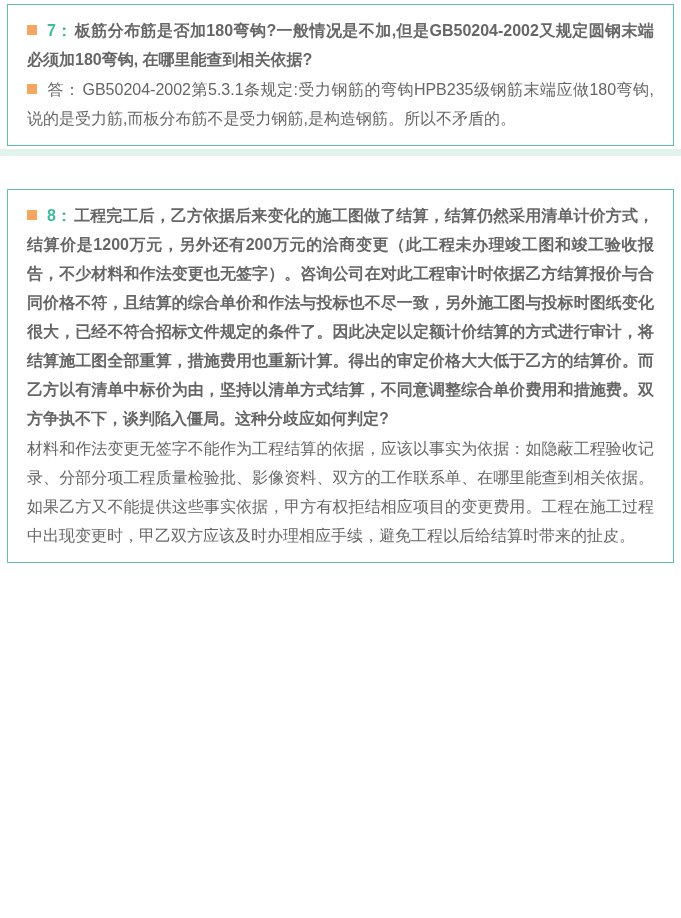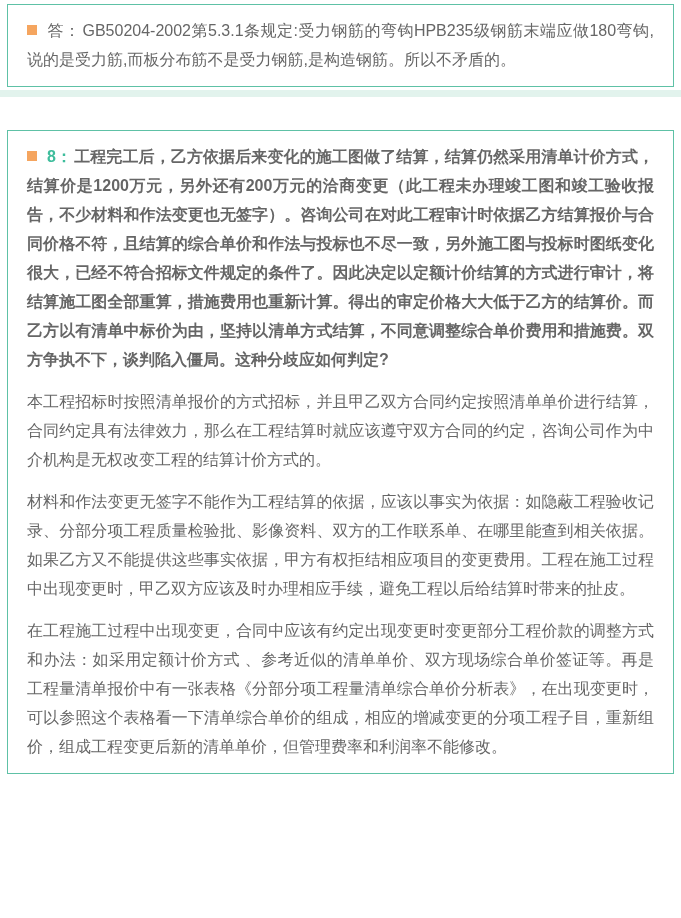--- a/index.html
+++ b/index.html
@@ -29,21 +29,21 @@
     height: 33px;
   }
   p.para {
     margin: 0;
     font-size: 16px;
     line-height: 29px;
     text-align: justify;
     color: #666666;
   }
   p.para + p.para {
-    margin-top: 13px;
+    margin-top: 1px;
   }
   .question {
     color: #4d4d4d;
     font-weight: bold;
   }
   .q-num {
     color: #3ebd9c;
     font-weight: bold;
     margin-right: 2px;
   }
@@ -58,36 +58,33 @@
   .a-label {
     margin-right: 2px;
   }
 </style>
 </head>
 <body>
 
 <div class="page">
 
   <div class="card">
+    <p class="para question">
+      <span class="bullet"></span><span class="q-num">7：</span><span>板筋分布筋是否加180弯钩?一般情况是不加,但是GB50204-2002又规定圆钢末端必须加180弯钩, 在哪里能查到相关依据?</span>
+    </p>
     <p class="para">
       <span class="bullet"></span><span class="a-label">答：</span><span>GB50204-2002第5.3.1条规定:受力钢筋的弯钩HPB235级钢筋末端应做180弯钩,说的是受力筋,而板分布筋不是受力钢筋,是构造钢筋。所以不矛盾的。</span>
     </p>
   </div>
   <div class="card-shadow"></div>
 
   <div class="gap"></div>
 
   <div class="card">
     <p class="para question">
       <span class="bullet"></span><span class="q-num">8：</span><span>工程完工后，乙方依据后来变化的施工图做了结算，结算仍然采用清单计价方式，结算价是1200万元，另外还有200万元的洽商变更（此工程未办理竣工图和竣工验收报告，不少材料和作法变更也无签字）。咨询公司在对此工程审计时依据乙方结算报价与合同价格不符，且结算的综合单价和作法与投标也不尽一致，另外施工图与投标时图纸变化很大，已经不符合招标文件规定的条件了。因此决定以定额计价结算的方式进行审计，将结算施工图全部重算，措施费用也重新计算。得出的审定价格大大低于乙方的结算价。而乙方以有清单中标价为由，坚持以清单方式结算，不同意调整综合单价费用和措施费。双方争执不下，谈判陷入僵局。这种分歧应如何判定?</span>
     </p>
     <p class="para">
-      <span>本工程招标时按照清单报价的方式招标，并且甲乙双方合同约定按照清单单价进行结算，合同约定具有法律效力，那么在工程结算时就应该遵守双方合同的约定，咨询公司作为中介机构是无权改变工程的结算计价方式的。</span>
-    </p>
-    <p class="para">
       <span>材料和作法变更无签字不能作为工程结算的依据，应该以事实为依据：如隐蔽工程验收记录、分部分项工程质量检验批、影像资料、双方的工作联系单、在哪里能查到相关依据。如果乙方又不能提供这些事实依据，甲方有权拒结相应项目的变更费用。工程在施工过程中出现变更时，甲乙双方应该及时办理相应手续，避免工程以后给结算时带来的扯皮。</span>
-    </p>
-    <p class="para">
-      <span>在工程施工过程中出现变更，合同中应该有约定出现变更时变更部分工程价款的调整方式和办法：如采用定额计价方式 、参考近似的清单单价、双方现场综合单价签证等。再是工程量清单报价中有一张表格《分部分项工程量清单综合单价分析表》，在出现变更时，可以参照这个表格看一下清单综合单价的组成，相应的增减变更的分项工程子目，重新组价，组成工程变更后新的清单单价，但管理费率和利润率不能修改。</span>
     </p>
   </div>
 
 </div>
 
 </body></html>

